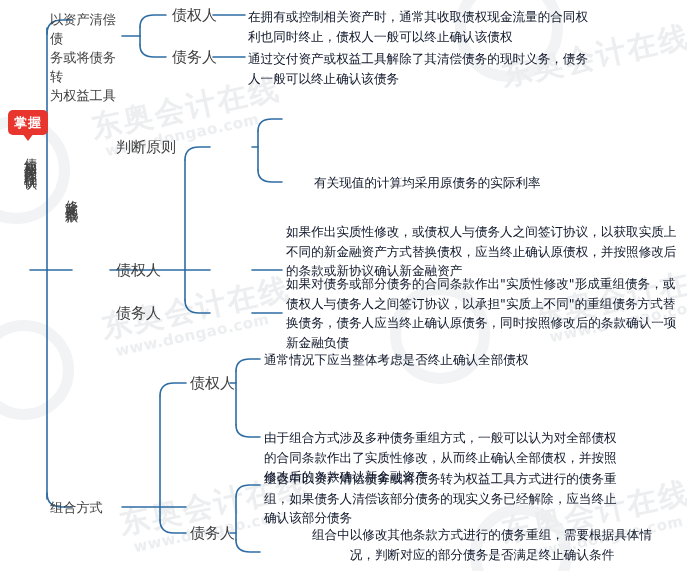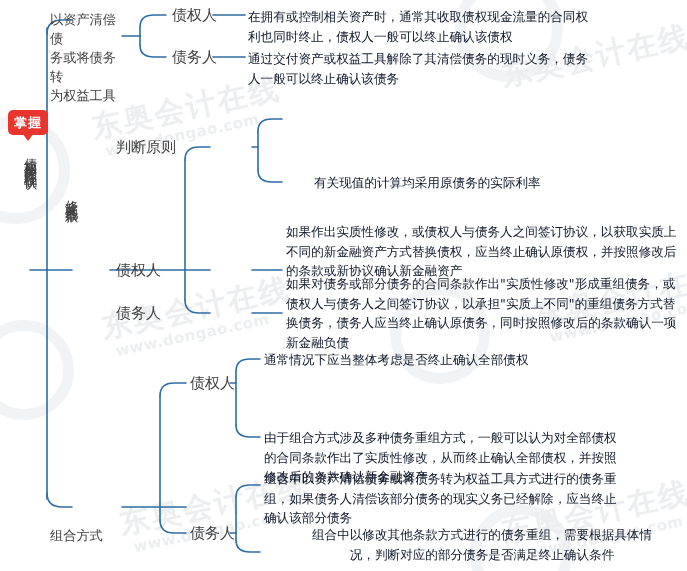--- a/index.html
+++ b/index.html
@@ -146,21 +146,21 @@
   <div class="node leaf" style="left:286px;top:222px;width:396px;">如果作出实质性修改，或债权人与债务人之间签订协议，以获取实质上
 不同的新金融资产方式替换债权，应当终止确认原债权，并按照修改后
 的条款或新协议确认新金融资产</div>
 
   <div class="node lvl2" style="left:116px;top:304px;">债务人</div>
   <div class="node leaf" style="left:286px;top:274px;width:396px;">如果对债务或部分债务的合同条款作出"实质性修改"形成重组债务，或
 债权人与债务人之间签订协议，以承担"实质上不同"的重组债务方式替
 换债务，债务人应当终止确认原债务，同时按照修改后的条款确认一项
 新金融负债</div>
 
-  <div class="node lvl1" style="left:50px;top:498px;margin-top:28px;">组合方式</div>
+  <div class="node lvl1" style="left:50px;top:498px;">组合方式</div>
 
   <div class="node lvl2" style="left:190px;top:374px;">债权人</div>
   <div class="node leaf" style="left:264px;top:350px;width:420px;">通常情况下应当整体考虑是否终止确认全部债权</div>
   <div class="node leaf" style="left:264px;top:408px;width:420px;margin-top:20px;">由于组合方式涉及多种债务重组方式，一般可以认为对全部债权
 的合同条款作出了实质性修改，从而终止确认全部债权，并按照
 修改后的条款确认新金融资产</div>
 
   <div class="node lvl2" style="left:190px;top:524px;">债务人</div>
   <div class="node leaf" style="left:264px;top:457px;width:420px;margin-top:12px;">组合中以资产清偿债务或将债务转为权益工具方式进行的债务重
 组，如果债务人清偿该部分债务的现实义务已经解除，应当终止

